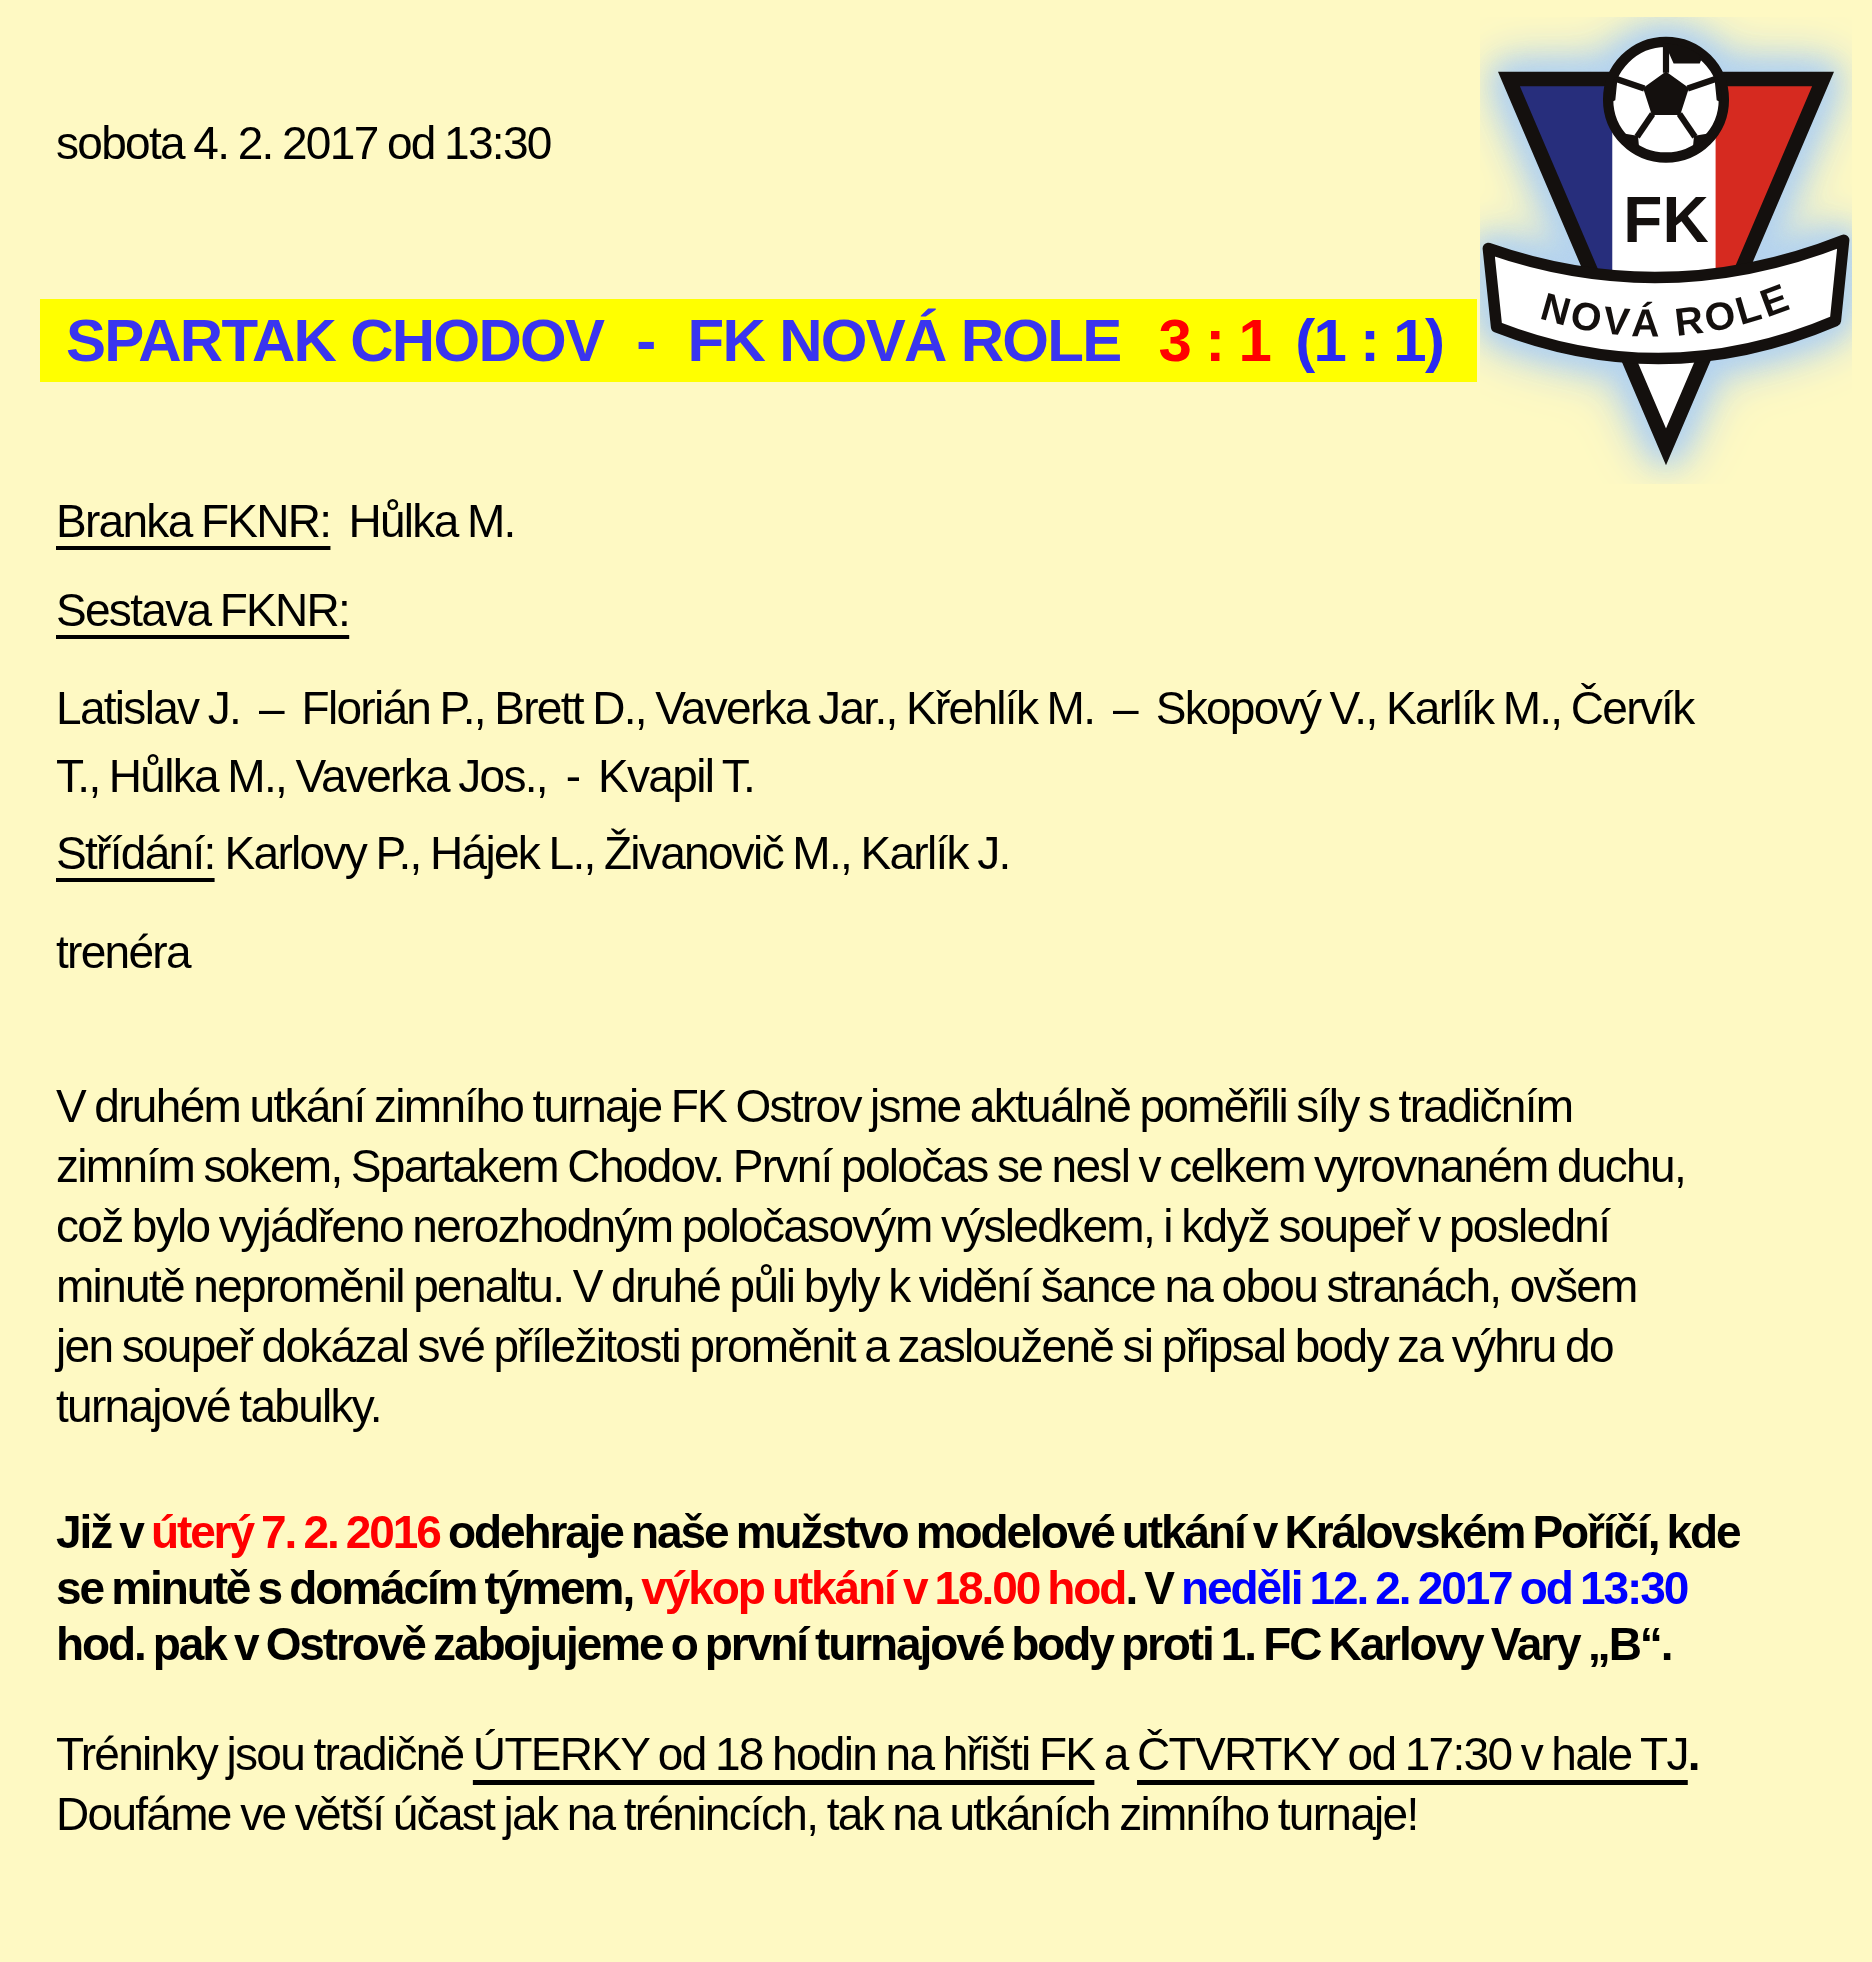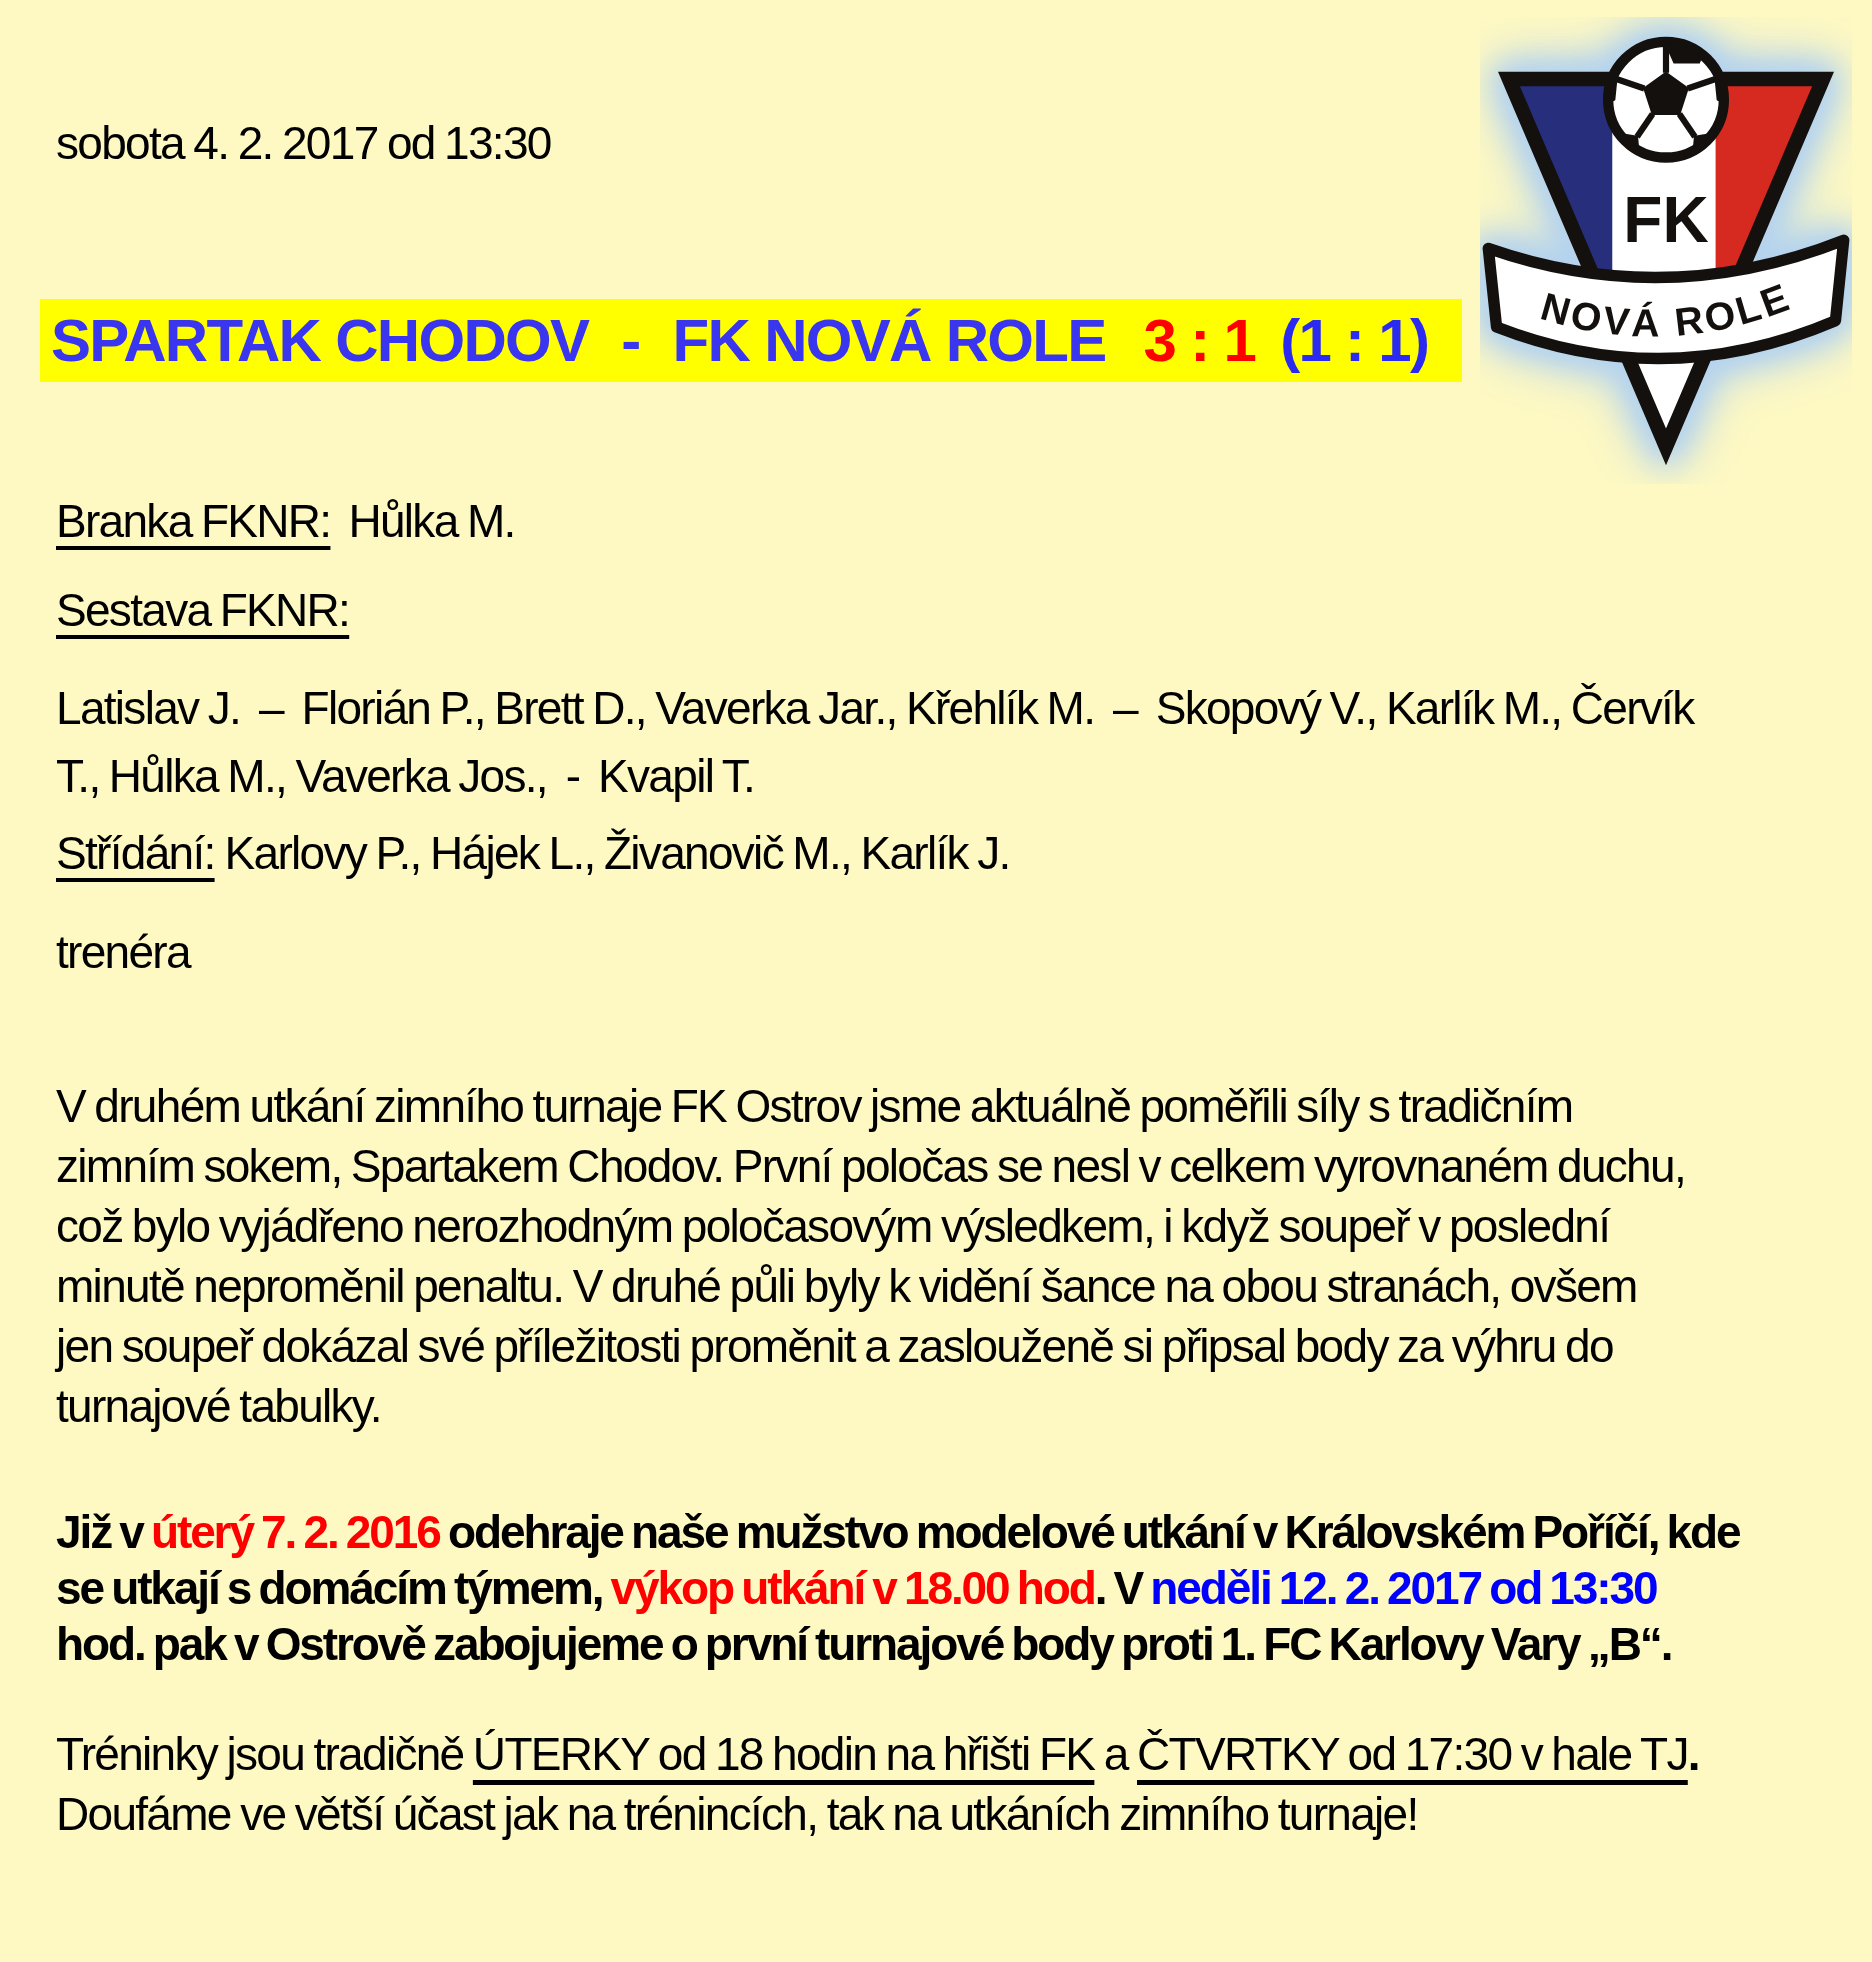--- a/index.html
+++ b/index.html
@@ -7,21 +7,21 @@
         font-family:"Liberation Sans",sans-serif;color:#000;overflow:hidden}
   .abs{position:absolute;left:56px;white-space:nowrap}
   .t{font-size:46px;letter-spacing:-1.7px;word-spacing:-1.7px;line-height:1.15}
   .u{text-decoration:underline;text-decoration-thickness:4.1px;text-underline-offset:9px}
   .b{font-weight:bold}
   .red{color:#ff0000}
   .blue{color:#0000ff}
   .val{margin-left:18px}
   .val1{margin-left:10px}
   .headline{position:absolute;left:40px;top:299px;width:1411px;height:83px;
-            background:#ffff00;display:flex;align-items:center;padding-left:11px;
+            background:#ffff00;display:flex;align-items:center;padding-left:26px;
             font-size:60px;font-weight:bold;letter-spacing:-1.7px;white-space:nowrap}
   .headline .team{color:#3a35ef}
   .headline .sep{color:#3a35ef;margin:0 33px}
   .headline .score{color:#ff0000;margin-left:38px}
   .headline .half{color:#2a2af0;margin-left:25px}
   .para div{height:60px}
   .para{line-height:60px}
   .announce{line-height:56px;font-weight:bold;letter-spacing:-2.1px;word-spacing:-2.5px}
   .announce div{height:56px}
   .training{line-height:60px}
@@ -121,21 +121,21 @@
     <div>minutě neproměnil penaltu. V druhé půli byly k vidění šance na obou stranách, ovšem</div>
     <div>jen soupeř dokázal své příležitosti proměnit a zaslouženě si připsal body za výhru do</div>
     <div>turnajové tabulky.</div>
   </div>
 
   <div class="abs t announce" style="top:1504px">
     <div>
       <span>Již v </span><span class="red">úterý 7. 2. 2016</span><span> odehraje naše mužstvo modelové utkání v Královském Poříčí, kde</span>
     </div>
     <div>
-      <span>se utkají s domácím týmem, </span><span class="red">výkop utkání v 18.00 hod</span><span>. V </span><span class="blue">neděli 12. 2. 2017 od 13:30</span>
+      <span>se minutě s domácím týmem, </span><span class="red">výkop utkání v 18.00 hod</span><span>. V </span><span class="blue">neděli 12. 2. 2017 od 13:30</span>
     </div>
     <div>hod. pak v Ostrově zabojujeme o první turnajové body proti 1. FC Karlovy Vary „B“.</div>
   </div>
 
   <div class="abs t training" style="top:1724px">
     <div>
       <span>Tréninky jsou tradičně </span><span class="bu">ÚTERKY od 18 hodin na hřišti FK</span><span> a </span><span class="bu">ČTVRTKY od 17:30 v hale TJ</span><span class="b">.</span>
     </div>
     <div>Doufáme ve větší účast jak na trénincích, tak na utkáních zimního turnaje!</div>
   </div>

